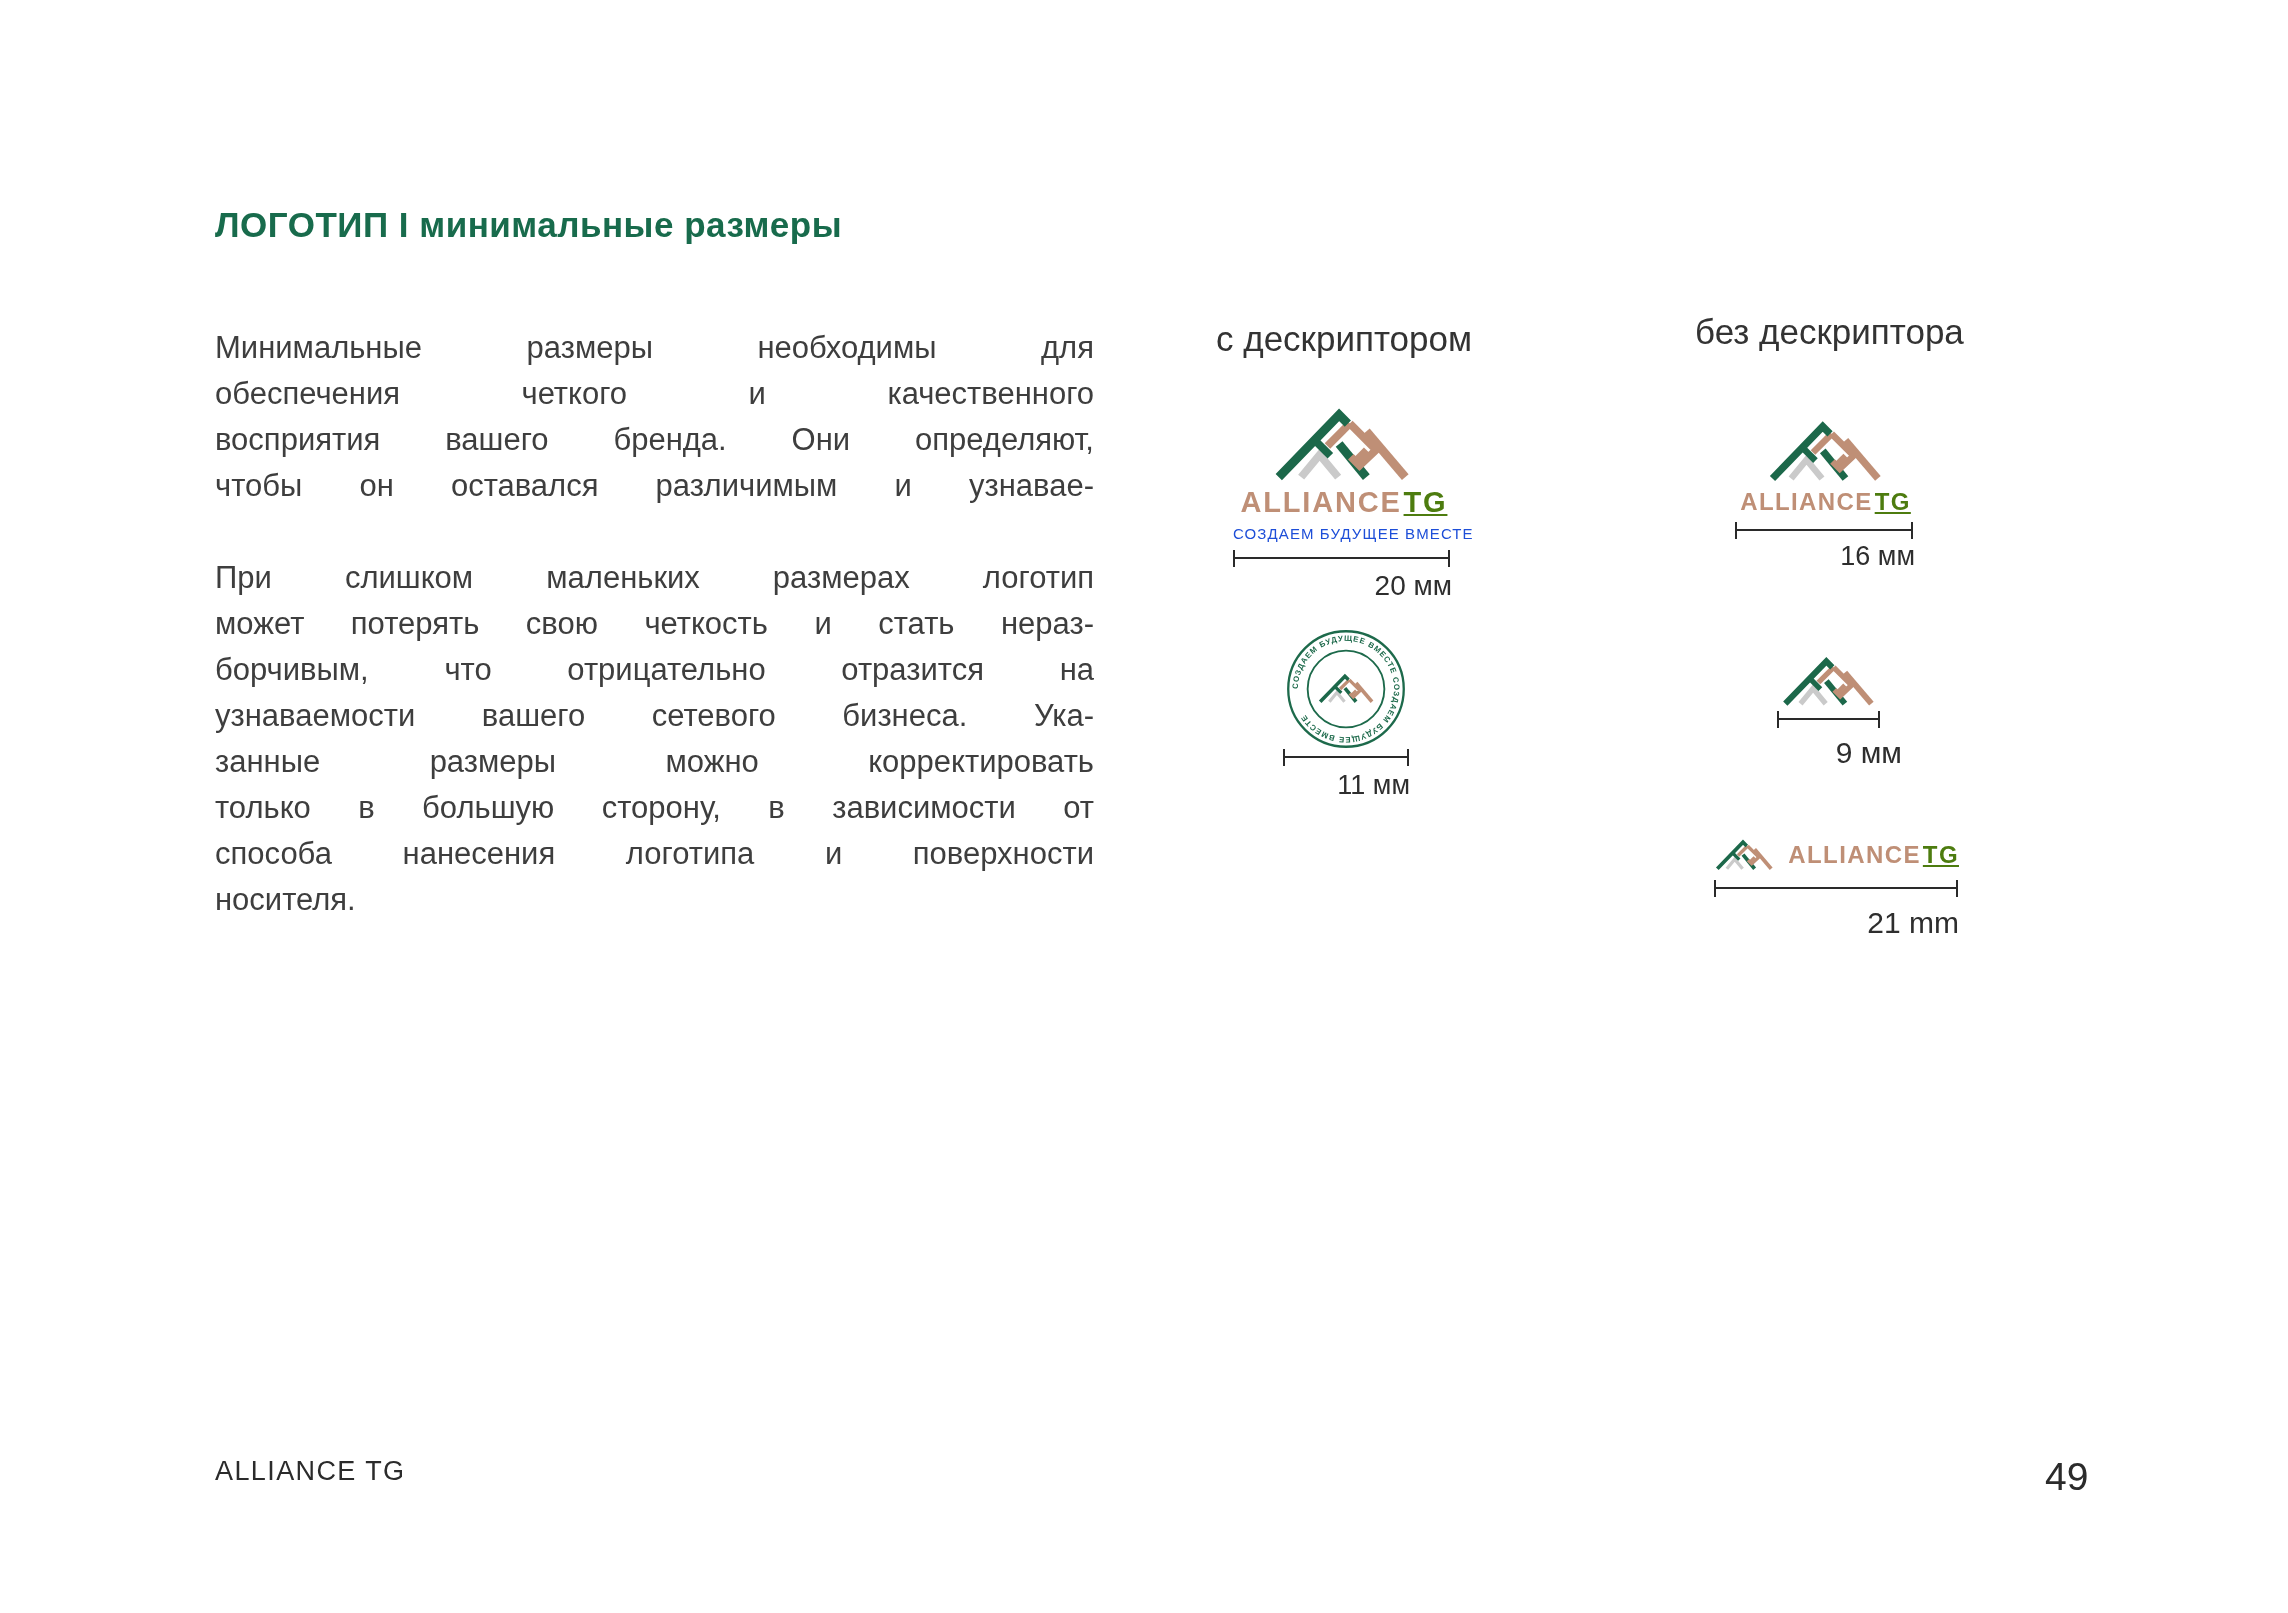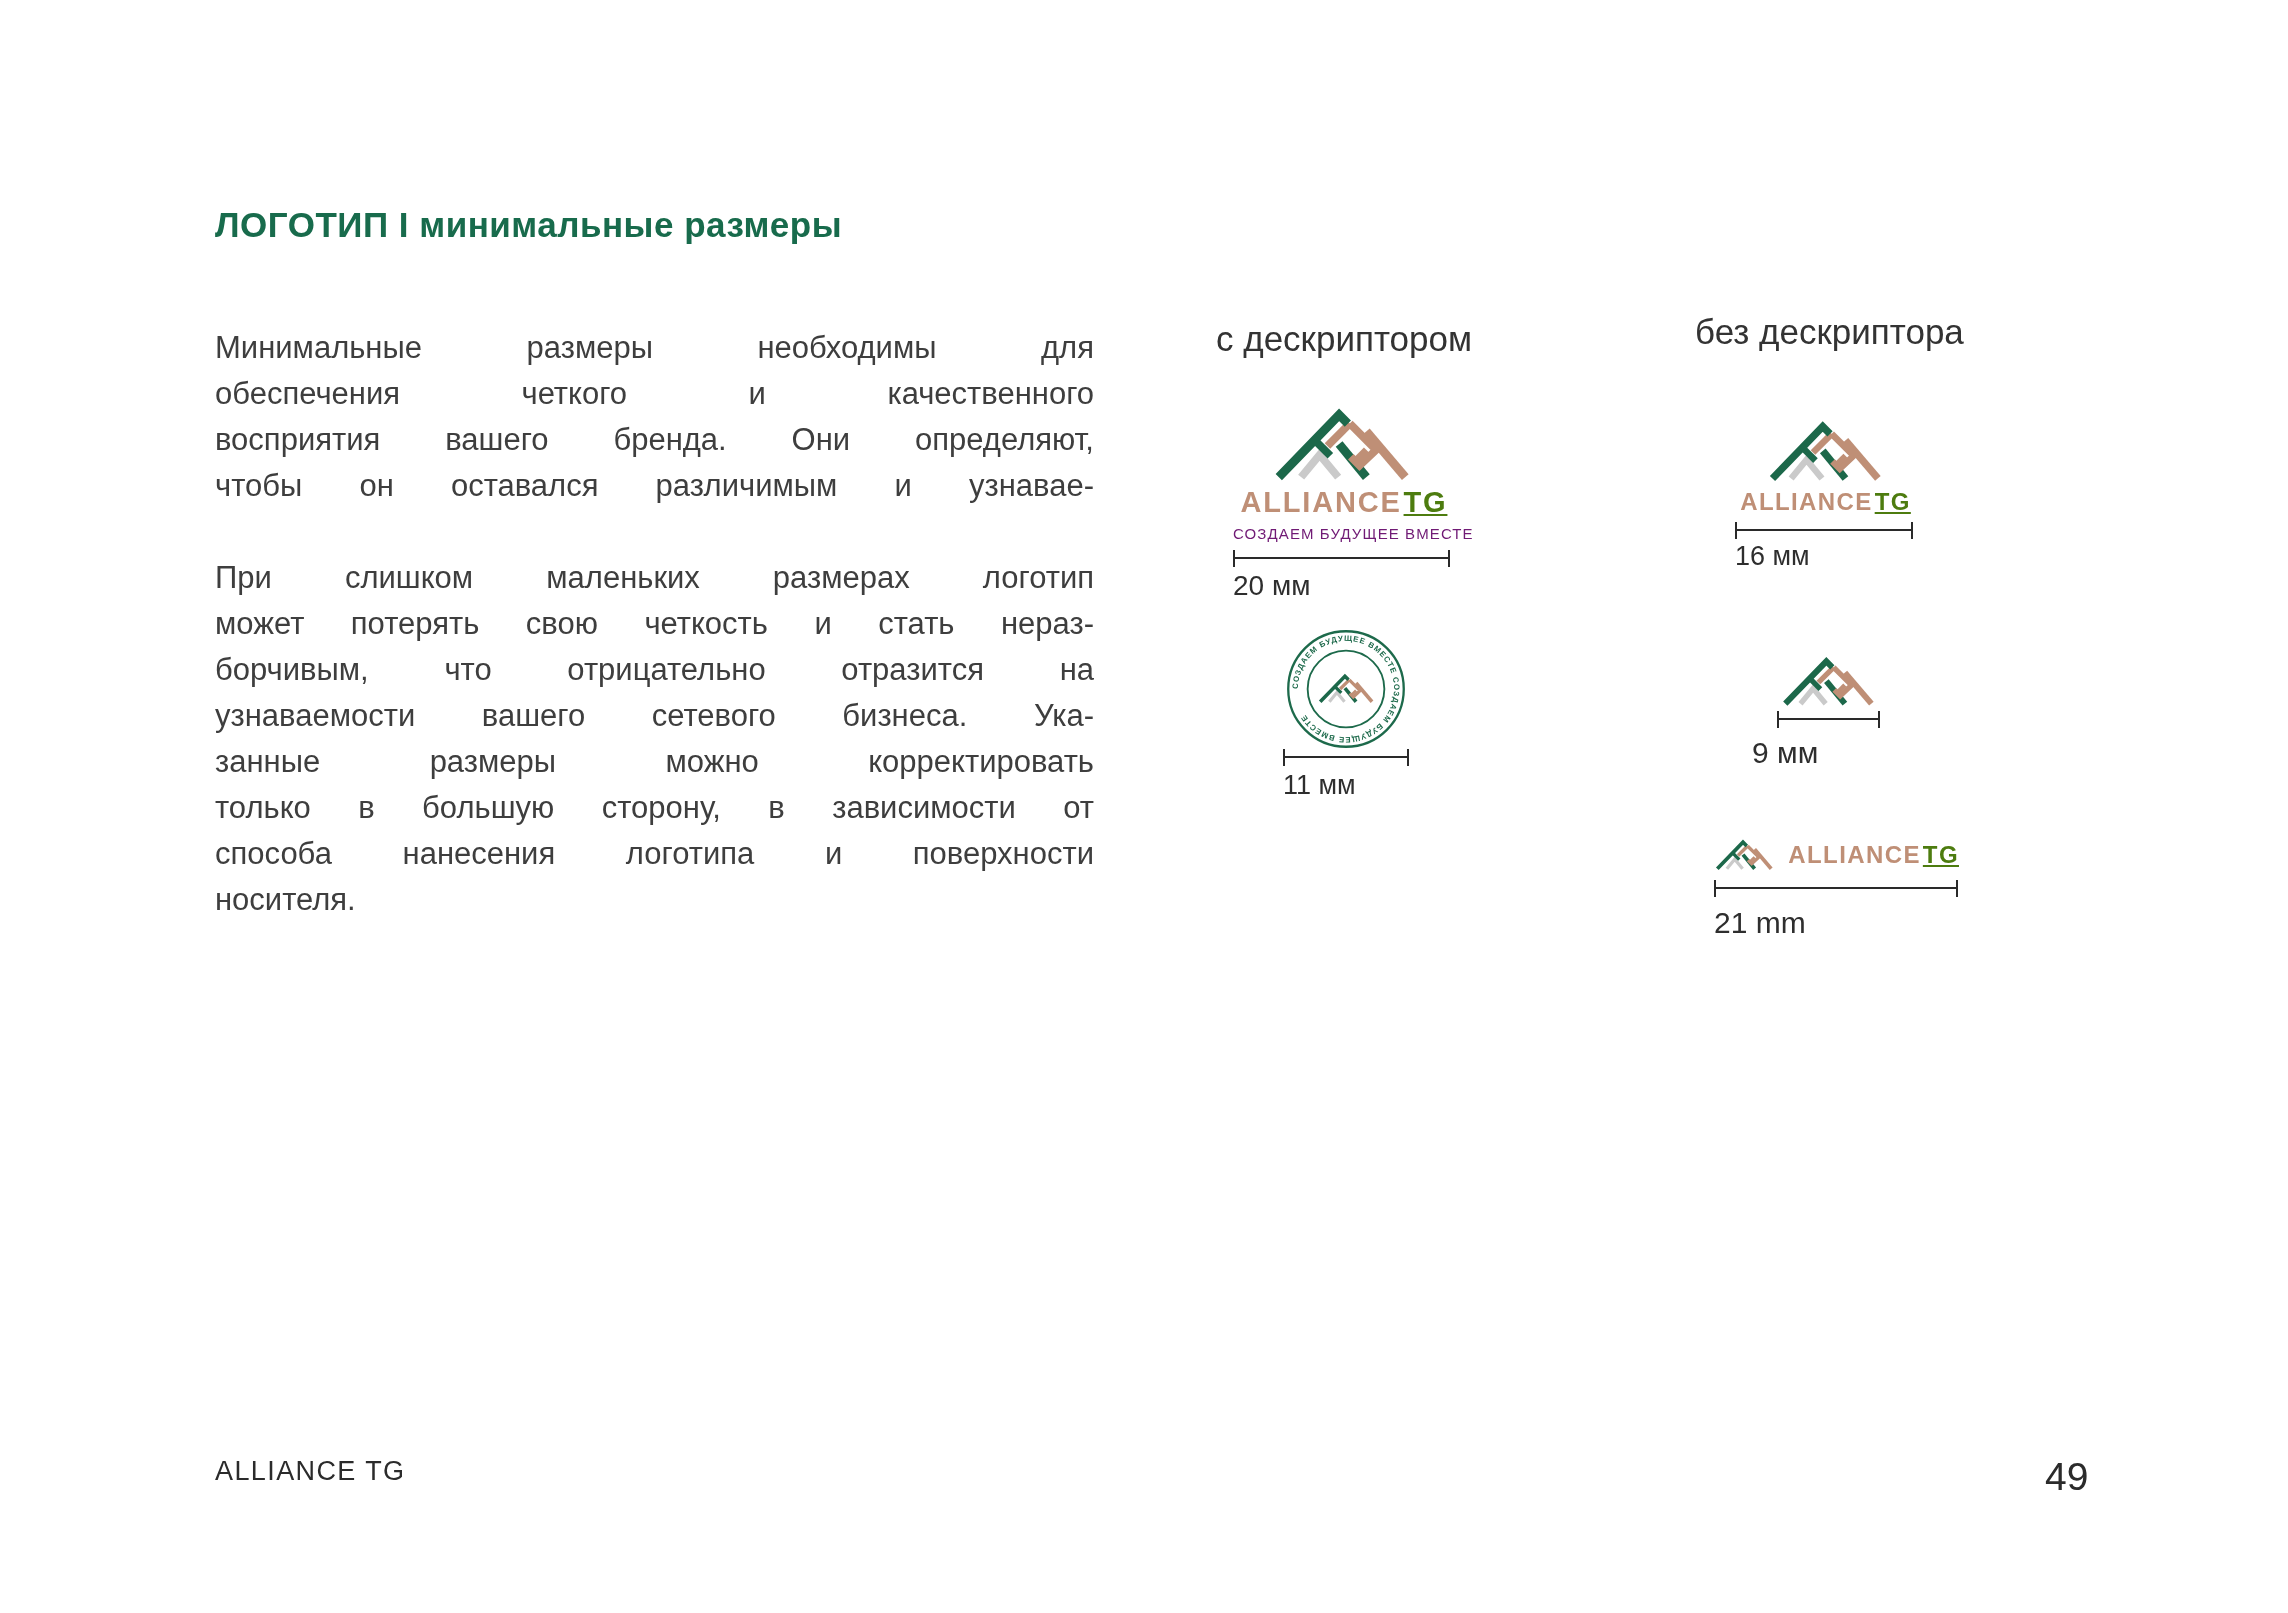--- a/index.html
+++ b/index.html
@@ -33,38 +33,38 @@
   .col-header.h-with{left:1216px;}
   .col-header.h-without{left:1695px;top:312px;}
   
   .mark{position:absolute;display:block;}
   .wordmark{
     position:absolute;text-align:center;font-weight:700;white-space:nowrap;
   }
   .wm-a{color:#BF8F76;}
   .wm-tg{color:#4d7c0f;margin-left:2px;text-decoration:underline;}
   .descriptor{
-    position:absolute;text-align:center;color:#701a75;
+    position:absolute;text-align:center;color:#1d4ed8;
     font-size:15px;letter-spacing:1.1px;font-weight:400;white-space:nowrap;
   }
   .stamp{position:absolute;}
   .lockup{position:absolute;display:flex;align-items:center;}
   .lockup .lk-mark{display:block;margin-right:13px;}
   .lockup .lk-text{font-weight:700;font-size:24px;letter-spacing:1.4px;white-space:nowrap;}
   
   .ruler{
     position:absolute;height:16.6px;
     border-left:2.8px solid #2A2A2A;border-right:2.8px solid #2A2A2A;
   }
   .ruler::after{
     content:"";position:absolute;left:0;right:0;top:7.4px;height:0;
     border-top:2.8px solid #2A2A2A;
   }
   .size-label{
-    position:absolute;text-align:left;color:#2E2E2E;white-space:nowrap;
+    position:absolute;text-align:right;color:#2E2E2E;white-space:nowrap;
   }
   
   .footer-brand{
     position:absolute;left:215px;top:1456px;
     font-size:27px;color:#2B2B2B;letter-spacing:1.4px;white-space:nowrap;
   }
   .footer-page{
     position:absolute;left:2045px;top:1455px;
     font-size:39px;color:#2B2B2B;
   }

